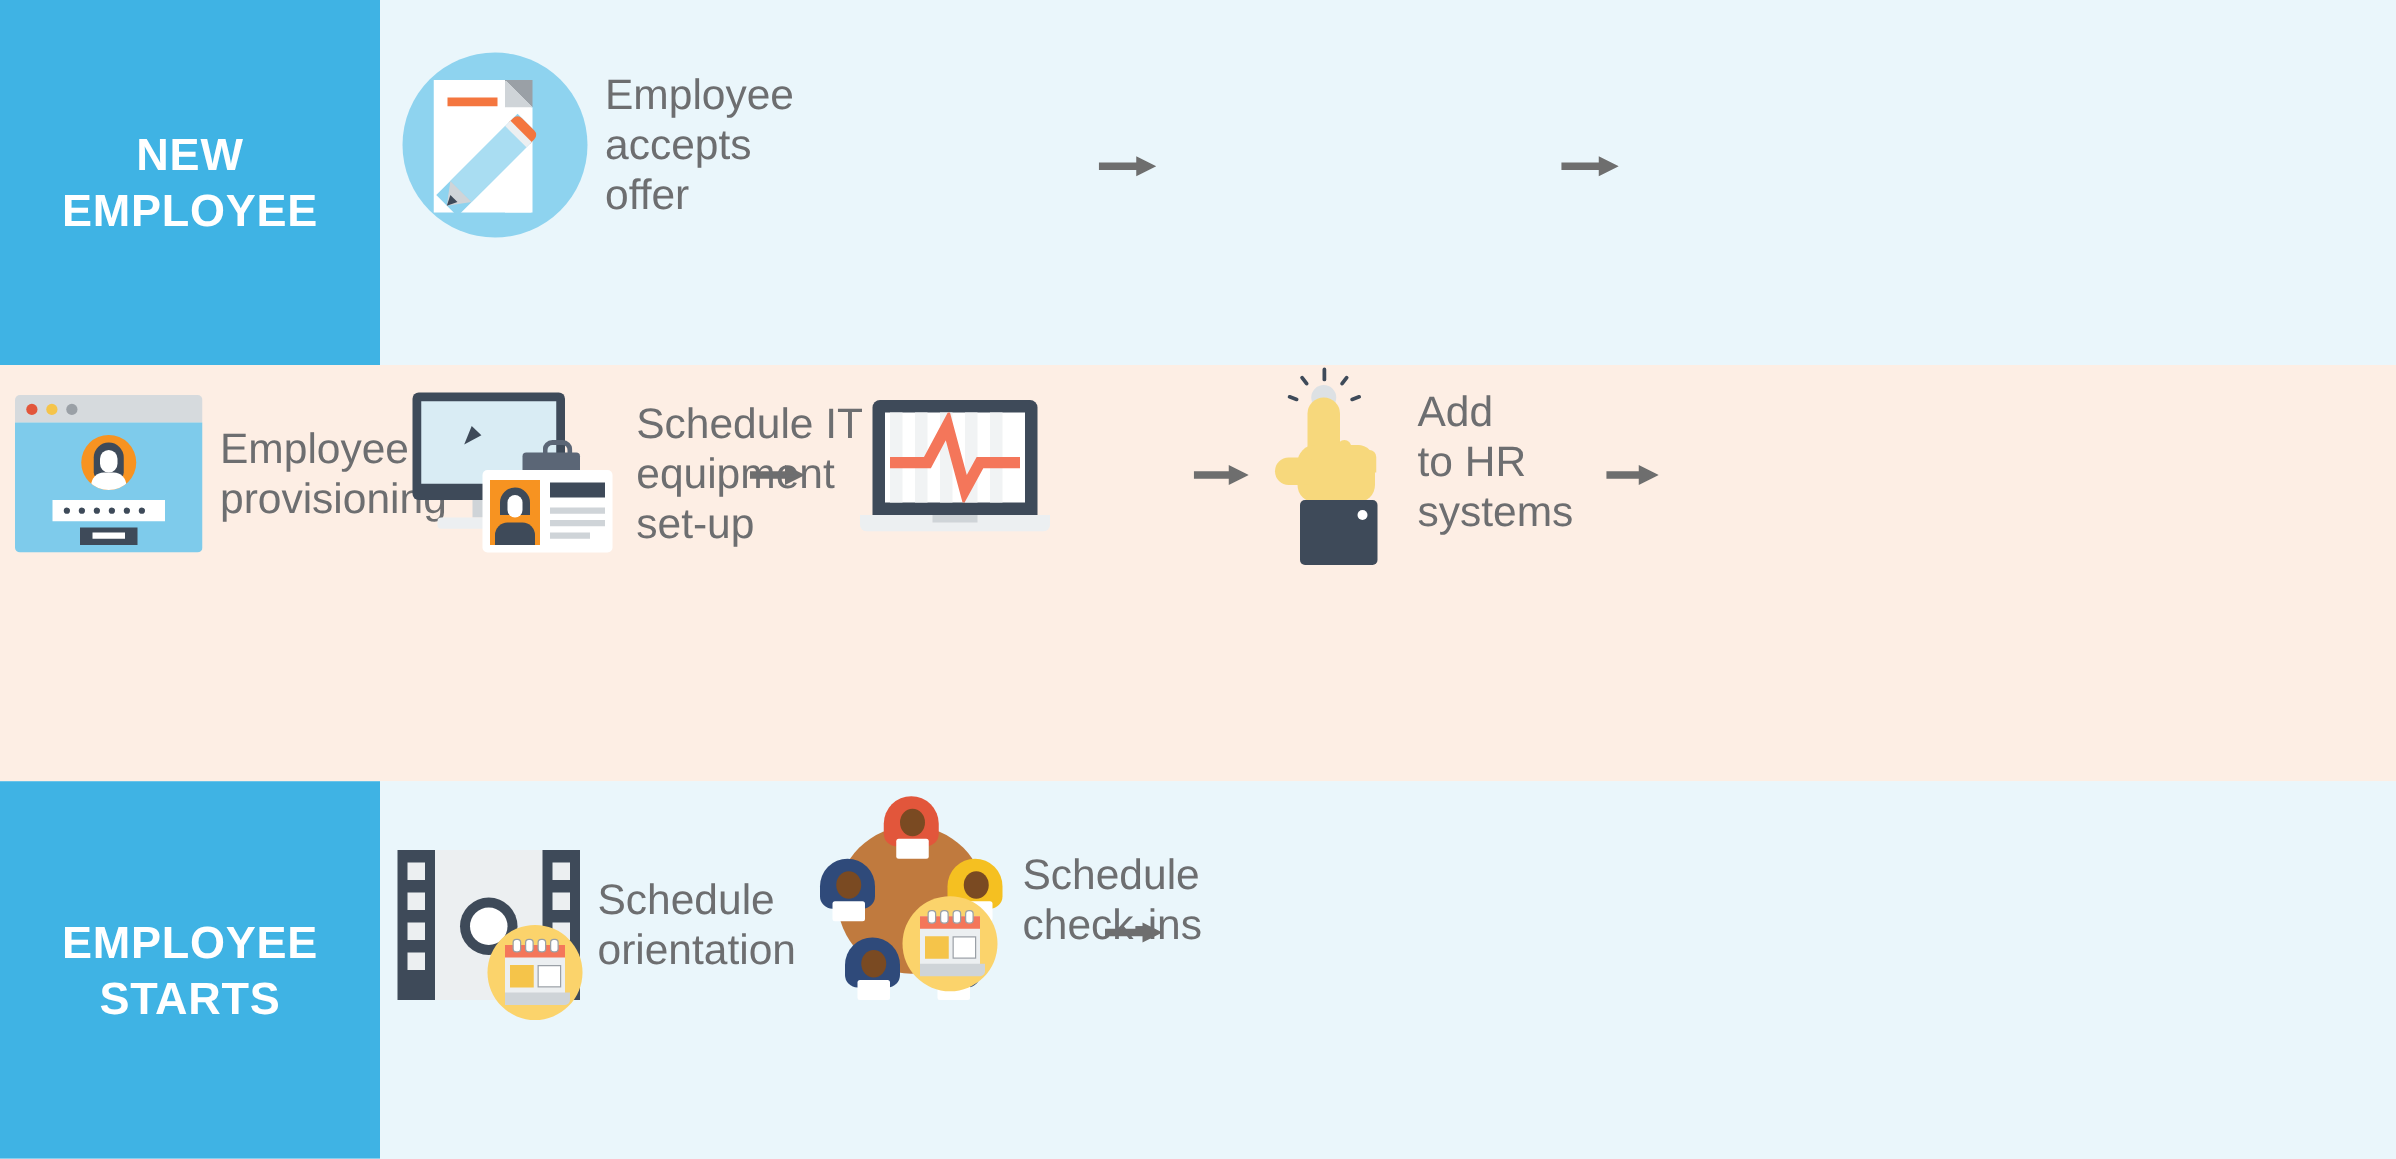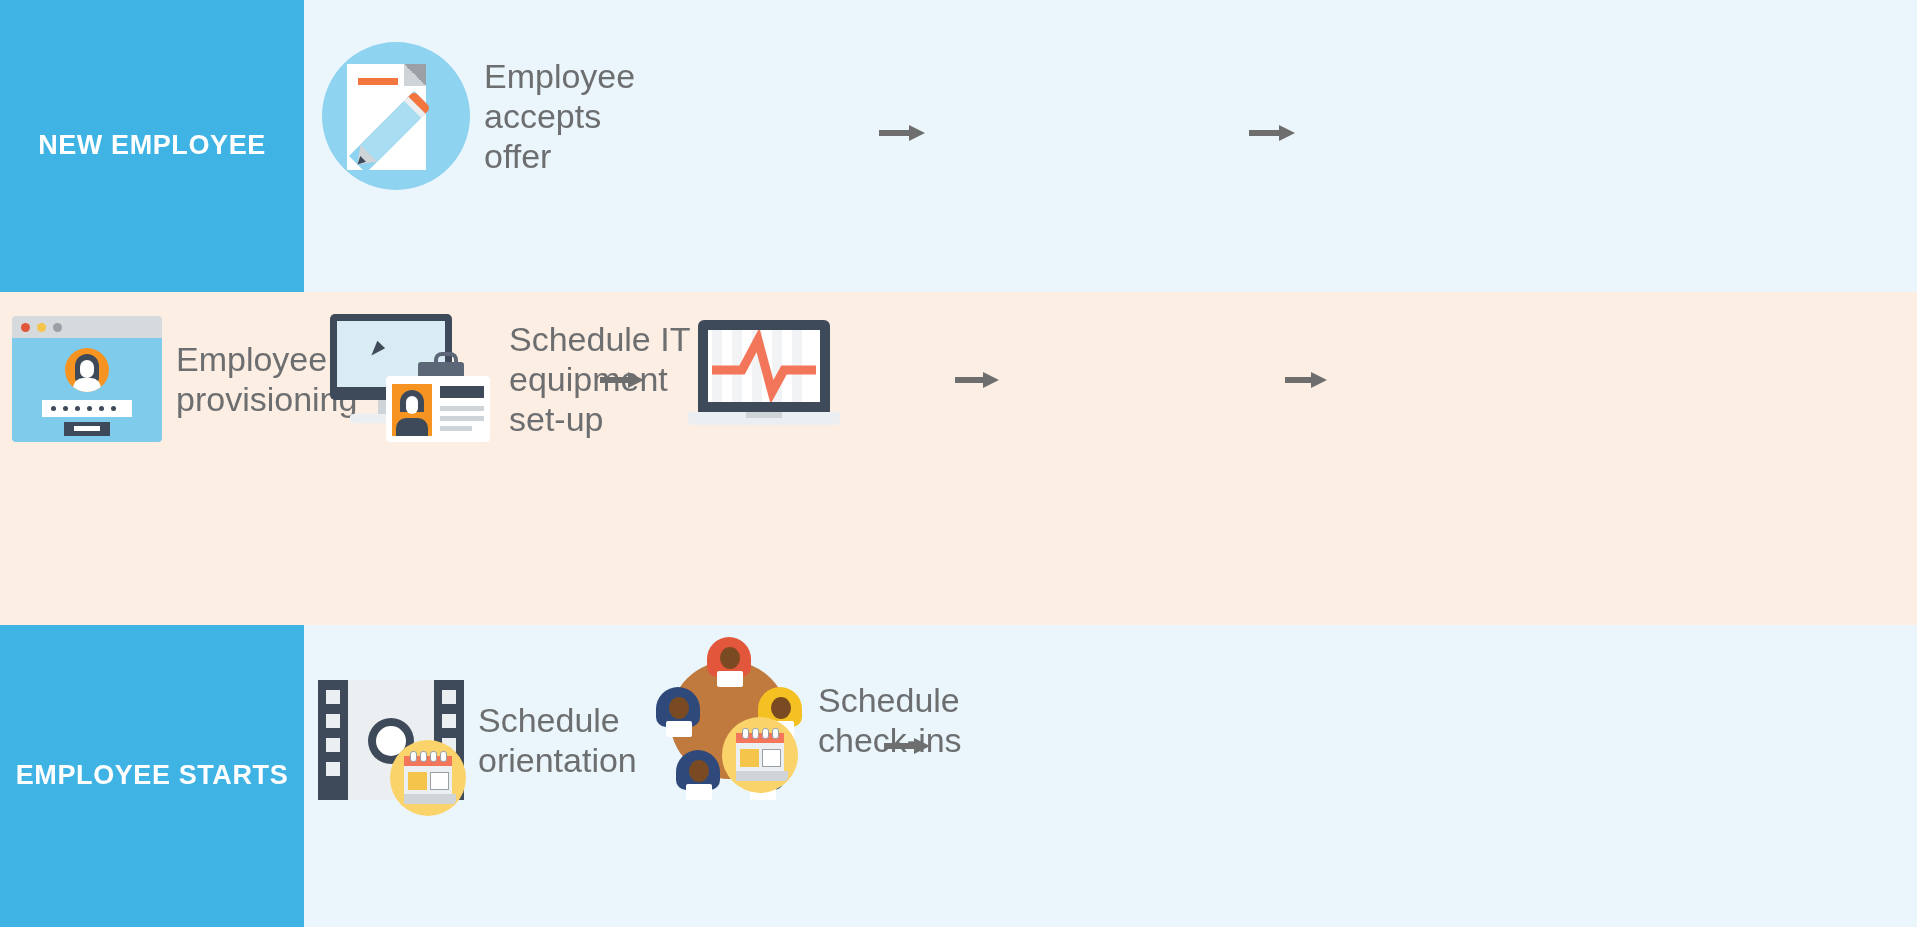--- a/index.html
+++ b/index.html
@@ -20,21 +20,21 @@
     width:304px;flex:0 0 304px;height:100%;
     display:flex;align-items:center;justify-content:center;
     box-sizing:border-box;padding:0 12px;
   }
   .label-blue{background:#3fb3e4;}
   .label-orange{background:#f57c20;}
   .label-text{
     color:#ffffff;font-weight:bold;text-align:center;
     letter-spacing:.6px;line-height:1.25;
   }
-  .lt-big{font-size:27px;}
+  .lt-big{font-size:36px;}
   .lt-mid{font-size:26px;}
 
   .steps{
     flex:1;height:100%;position:relative;
   }
 
   .step{
     position:absolute;display:flex;align-items:center;
   }
   .step-label{
@@ -322,20 +322,43 @@
           </div>
         </div>
       </div>
 
       <div class="arrow" style="left:1285px;top:78px;">
         <svg width="42" height="20" viewBox="0 0 42 20">
             <path d="M0 7h26V2l16 8-16 8v-5H0z" fill="#6e6e6e"></path>
           </svg>
       </div>
 
+      <div class="step" style="left:1020px;top:12px;">
+        <div class="icon-wrap">
+          <div class="h1">
+            <div class="h1-tap"></div>
+            <div class="h1-ray" style="left:38px;top:-10px;height:11px;"></div>
+            <div class="h1-ray" style="left:22px;top:-4px;transform:rotate(-38deg);"></div>
+            <div class="h1-ray" style="left:54px;top:-4px;transform:rotate(38deg);"></div>
+            <div class="h1-ray" style="left:13px;top:10px;transform:rotate(-70deg);"></div>
+            <div class="h1-ray" style="left:63px;top:10px;transform:rotate(70deg);"></div>
+            <div class="h1-finger"></div>
+            <div class="h1-k" style="left:50px;"></div>
+            <div class="h1-k" style="left:60px;top:52px;"></div>
+            <div class="h1-k" style="left:70px;top:56px;"></div>
+            <div class="h1-palm"></div>
+            <div class="h1-thumb"></div>
+            <div class="h1-cuff"></div>
+            <div class="h1-btn"></div>
+          </div>
+        </div>
+        <div class="step-label">Add
+to HR
+systems</div>
+      </div>
 
     </div>
   </div>
 
   <div class="row row-3">
 
     <div class="label-cell label-blue">
       <div class="label-text lt-big">EMPLOYEE
 STARTS</div>
     </div>

